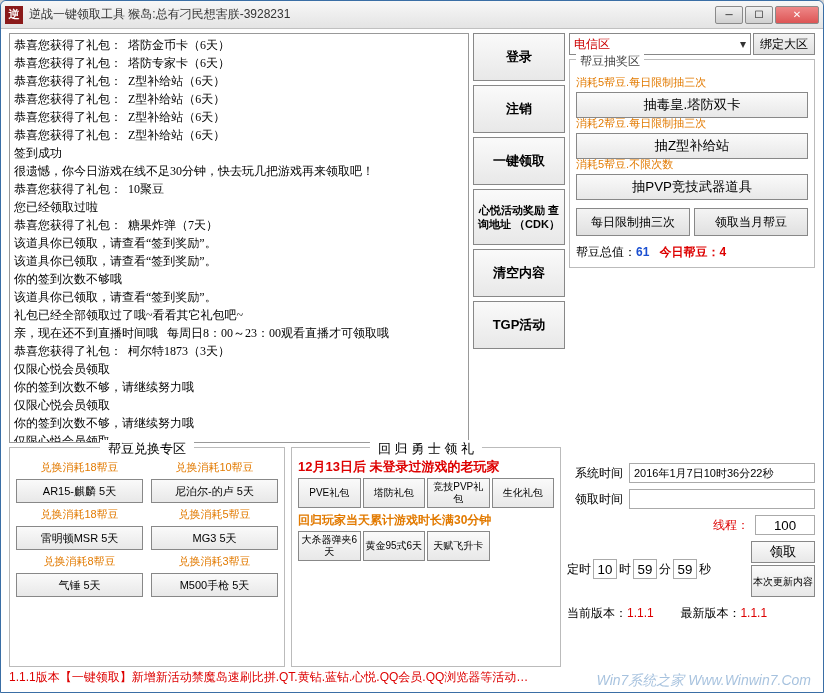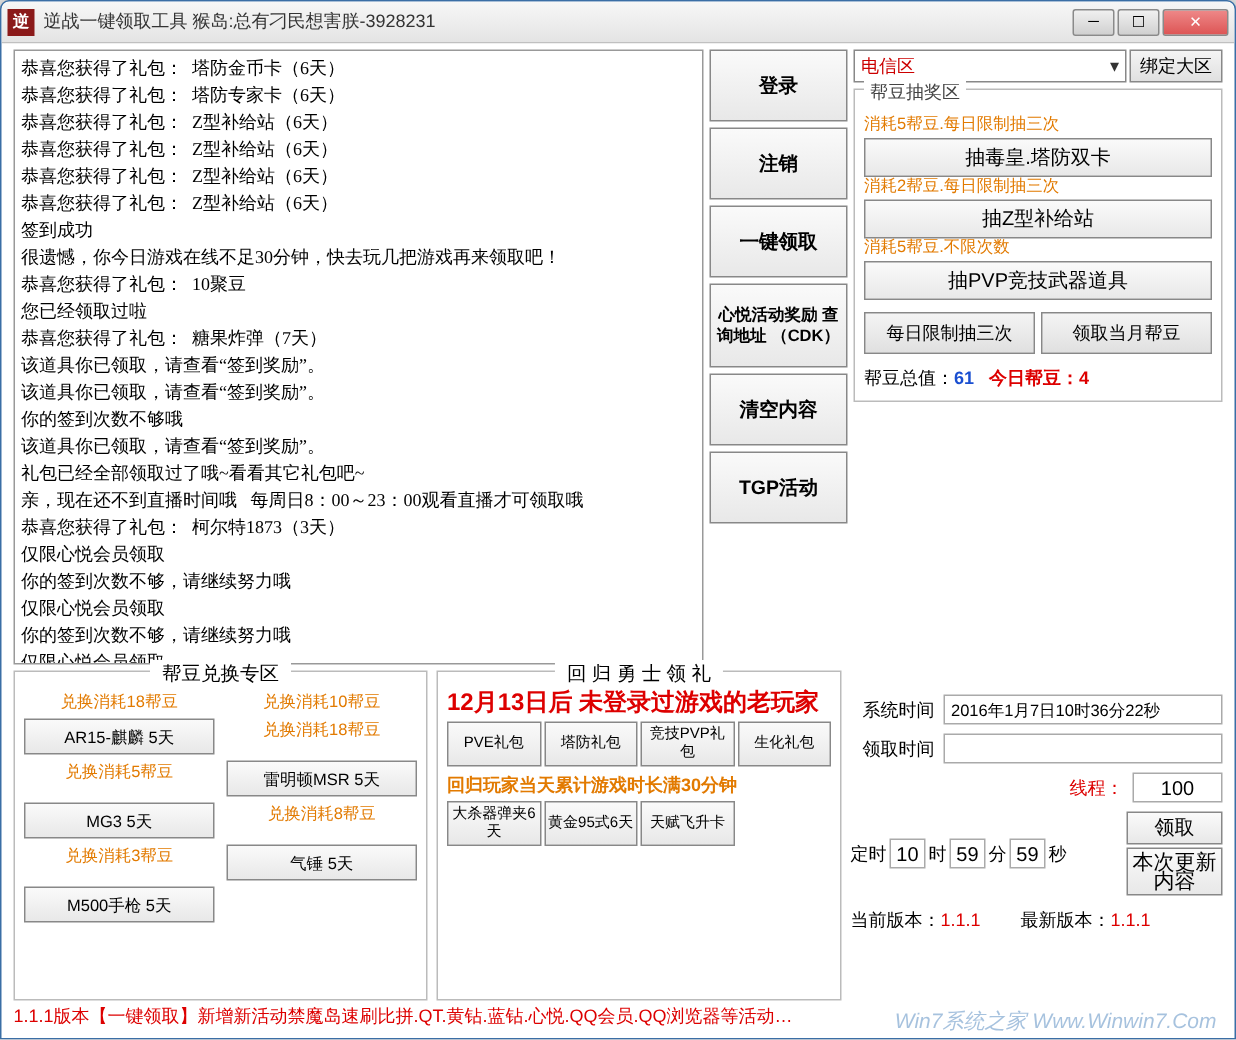--- a/index.html
+++ b/index.html
@@ -32,21 +32,21 @@
 .bean-total .b { color: #1a4fd1; font-weight: bold; }
 .bean-total .r { color: #d00; font-weight: bold; }
 .mid-area { display: flex; gap: 6px; margin-top: 4px; flex: 1; }
 .group-box { border: 1px solid #bbb; padding: 4px 6px 6px; position: relative; }
 .group-box .legend { position: absolute; top: -8px; left: 50%; transform: translateX(-50%); background: #fff; padding: 0 8px; font-size: 13px; }
 .bean-exchange { width: 276px; }
 .ex-grid { display: grid; grid-template-columns: 1fr 1fr; gap: 4px 8px; margin-top: 8px; }
 .ex-label { color: #e27a00; font-size: 11px; text-align: center; }
 .ex-btn { height: 24px; border: 1px solid #888; background: linear-gradient(#fafafa,#e8e8e8); cursor: pointer; font-size: 11px; }
 .return-gift { width: 270px; }
-.rg-title1 { color: #d00; font-weight: bold; font-size: 16px; margin-top: 6px; text-align: left; }
+.rg-title1 { color: #d00; font-weight: bold; font-size: 13px; margin-top: 6px; text-align: left; }
 .rg-row { display: grid; grid-template-columns: repeat(4, 1fr); gap: 2px; margin-top: 2px; }
 .rg-btn { height: 30px; border: 1px solid #888; background: linear-gradient(#fafafa,#e8e8e8); cursor: pointer; font-size: 10px; line-height: 12px; padding: 1px; }
 .rg-title2 { color: #e27a00; font-weight: bold; font-size: 12px; margin-top: 4px; }
 .info-area { flex: 1; display: flex; flex-direction: column; gap: 6px; padding-top: 16px; font-size: 12px; }
 .info-row { display: flex; align-items: center; gap: 6px; }
 .info-row label { width: 56px; text-align: right; }
 .info-val { flex: 1; border: 1px solid #aaa; height: 20px; padding: 2px 4px; background: #fff; font-size: 11px; display: flex; align-items: center; }
 .thread-row { display: flex; align-items: center; justify-content: flex-end; gap: 6px; }
 .thread-row label { color: #d00; }
 .thread-row input { width: 60px; height: 20px; border: 1px solid #aaa; text-align: center; }
@@ -141,20 +141,21 @@
       </div>
     </div>
 
     <div class="mid-area">
       <div class="group-box bean-exchange">
         <span class="legend">帮豆兑换专区</span>
         <div class="ex-grid" id="ex-grid">
             <div class="ex-label">兑换消耗18帮豆</div>
             <div class="ex-label">兑换消耗10帮豆</div>
             <button class="ex-btn">AR15-麒麟 5天</button>
+            <button class="ex-btn">尼泊尔-的卢 5天</button>
             <div class="ex-label">兑换消耗18帮豆</div>
             <div class="ex-label">兑换消耗5帮豆</div>
             <button class="ex-btn">雷明顿MSR 5天</button>
             <button class="ex-btn">MG3 5天</button>
             <div class="ex-label">兑换消耗8帮豆</div>
             <div class="ex-label">兑换消耗3帮豆</div>
             <button class="ex-btn">气锤 5天</button>
             <button class="ex-btn">M500手枪 5天</button>
           </div>
       </div>
@@ -193,21 +194,21 @@
         <div class="timer-row">
           <span>定时</span>
           <input value="10" style="">
           <span>时</span>
           <input value="59" style="">
           <span>分</span>
           <input value="59" style="">
           <span>秒</span>
           <div style="margin-left:auto;display:flex;flex-direction:column;gap:2px;">
             <button class="btn-m">领取</button>
-            <button class="btn-m" style="height:32px;font-size:14px;line-height:13px;">本次更新内容</button>
+            <button class="btn-m" style="height:32px;font-size:10px;line-height:13px;">本次更新内容</button>
           </div>
         </div>
         <div class="ver-row">
           <span>当前版本：</span><span class="r">1.1.1</span>
           &nbsp;&nbsp;&nbsp;&nbsp;&nbsp;&nbsp;
           <span>最新版本：</span><span class="r">1.1.1</span>
         </div>
       </div>
     </div>
 

